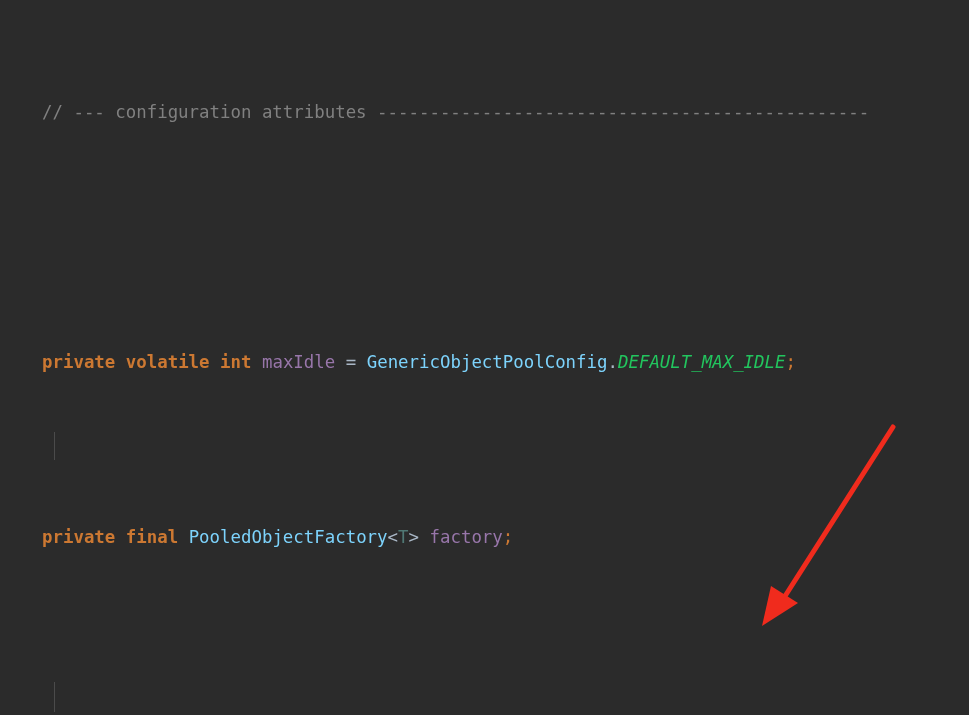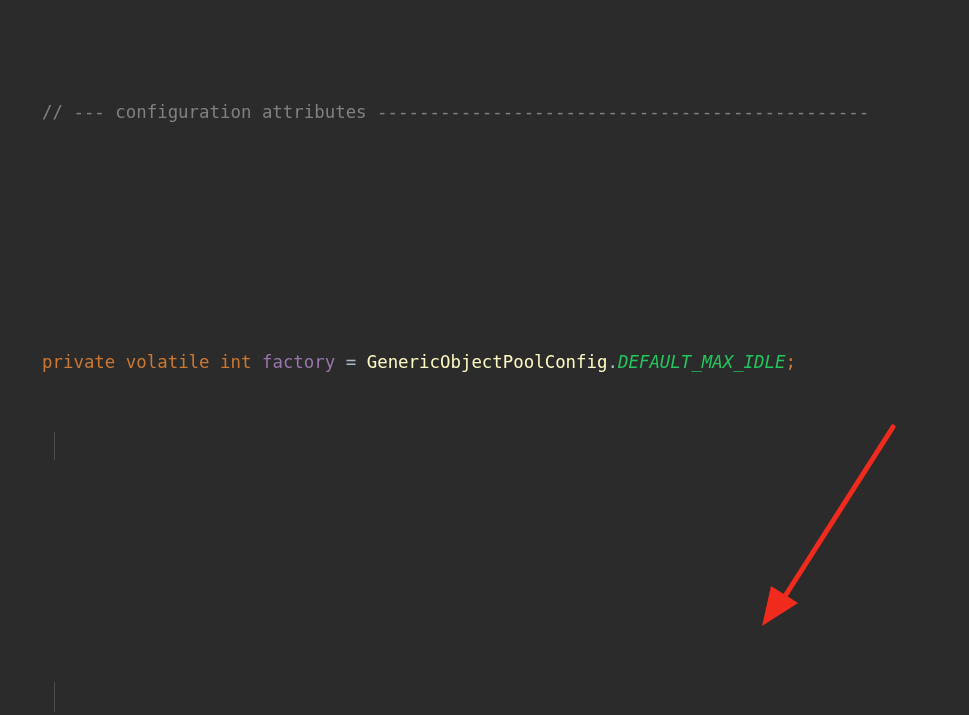--- a/index.html
+++ b/index.html
@@ -26,22 +26,22 @@
     white-space:pre;
     color:#a9b7c6;
   }
   .line{
     height:25px;
     padding-left:42px;
     white-space:pre;
     position:relative;
   }
   
-  .kw{color:#cc7832;}
-  .cls{color:#fef9c3;}
+  .kw{color:#cc7832;font-weight:bold;}
+  .cls{color:#7dd3fc;}
   .fld{color:#9876aa;}
   .sfld{color:#22c55e;font-style:italic;}
   .typ{color:#507874;}
   .cmt{color:#808080;}
   .pun{color:#a9b7c6;}
   .op{color:#a9b7c6;}
   .semi{color:#cc7832;}
   
   .guide{
     position:absolute;
@@ -66,25 +66,26 @@
 
   <div class="code">
 
     
     <div class="line" style="top:0px;"><span class="cmt">// </span><span class="cmt">--- configuration attributes </span><span class="cmt">-----------------------------------------------</span></div>
 
     
     <div class="line"></div>
 
     
-    <div class="line"><span class="kw">private</span> <span class="kw">volatile</span> <span class="kw">int</span> <span class="fld">factory</span> <span class="op">=</span> <span class="cls">GenericObjectPoolConfig</span><span class="pun">.</span><span class="sfld">DEFAULT_MAX_IDLE</span><span class="semi">;</span></div>
+    <div class="line"><span class="kw">private</span> <span class="kw">volatile</span> <span class="kw">int</span> <span class="fld">maxIdle</span> <span class="op">=</span> <span class="cls">GenericObjectPoolConfig</span><span class="pun">.</span><span class="sfld">DEFAULT_MAX_IDLE</span><span class="semi">;</span></div>
 
     
 
     
+    <div class="line"><span class="kw">private</span> <span class="kw">final</span> <span class="cls">PooledObjectFactory</span><span class="pun">&lt;</span><span class="typ">T</span><span class="pun">&gt;</span> <span class="fld">factory</span><span class="semi">;</span></div>
 
     
     
     
 
     
     
 
     
 

